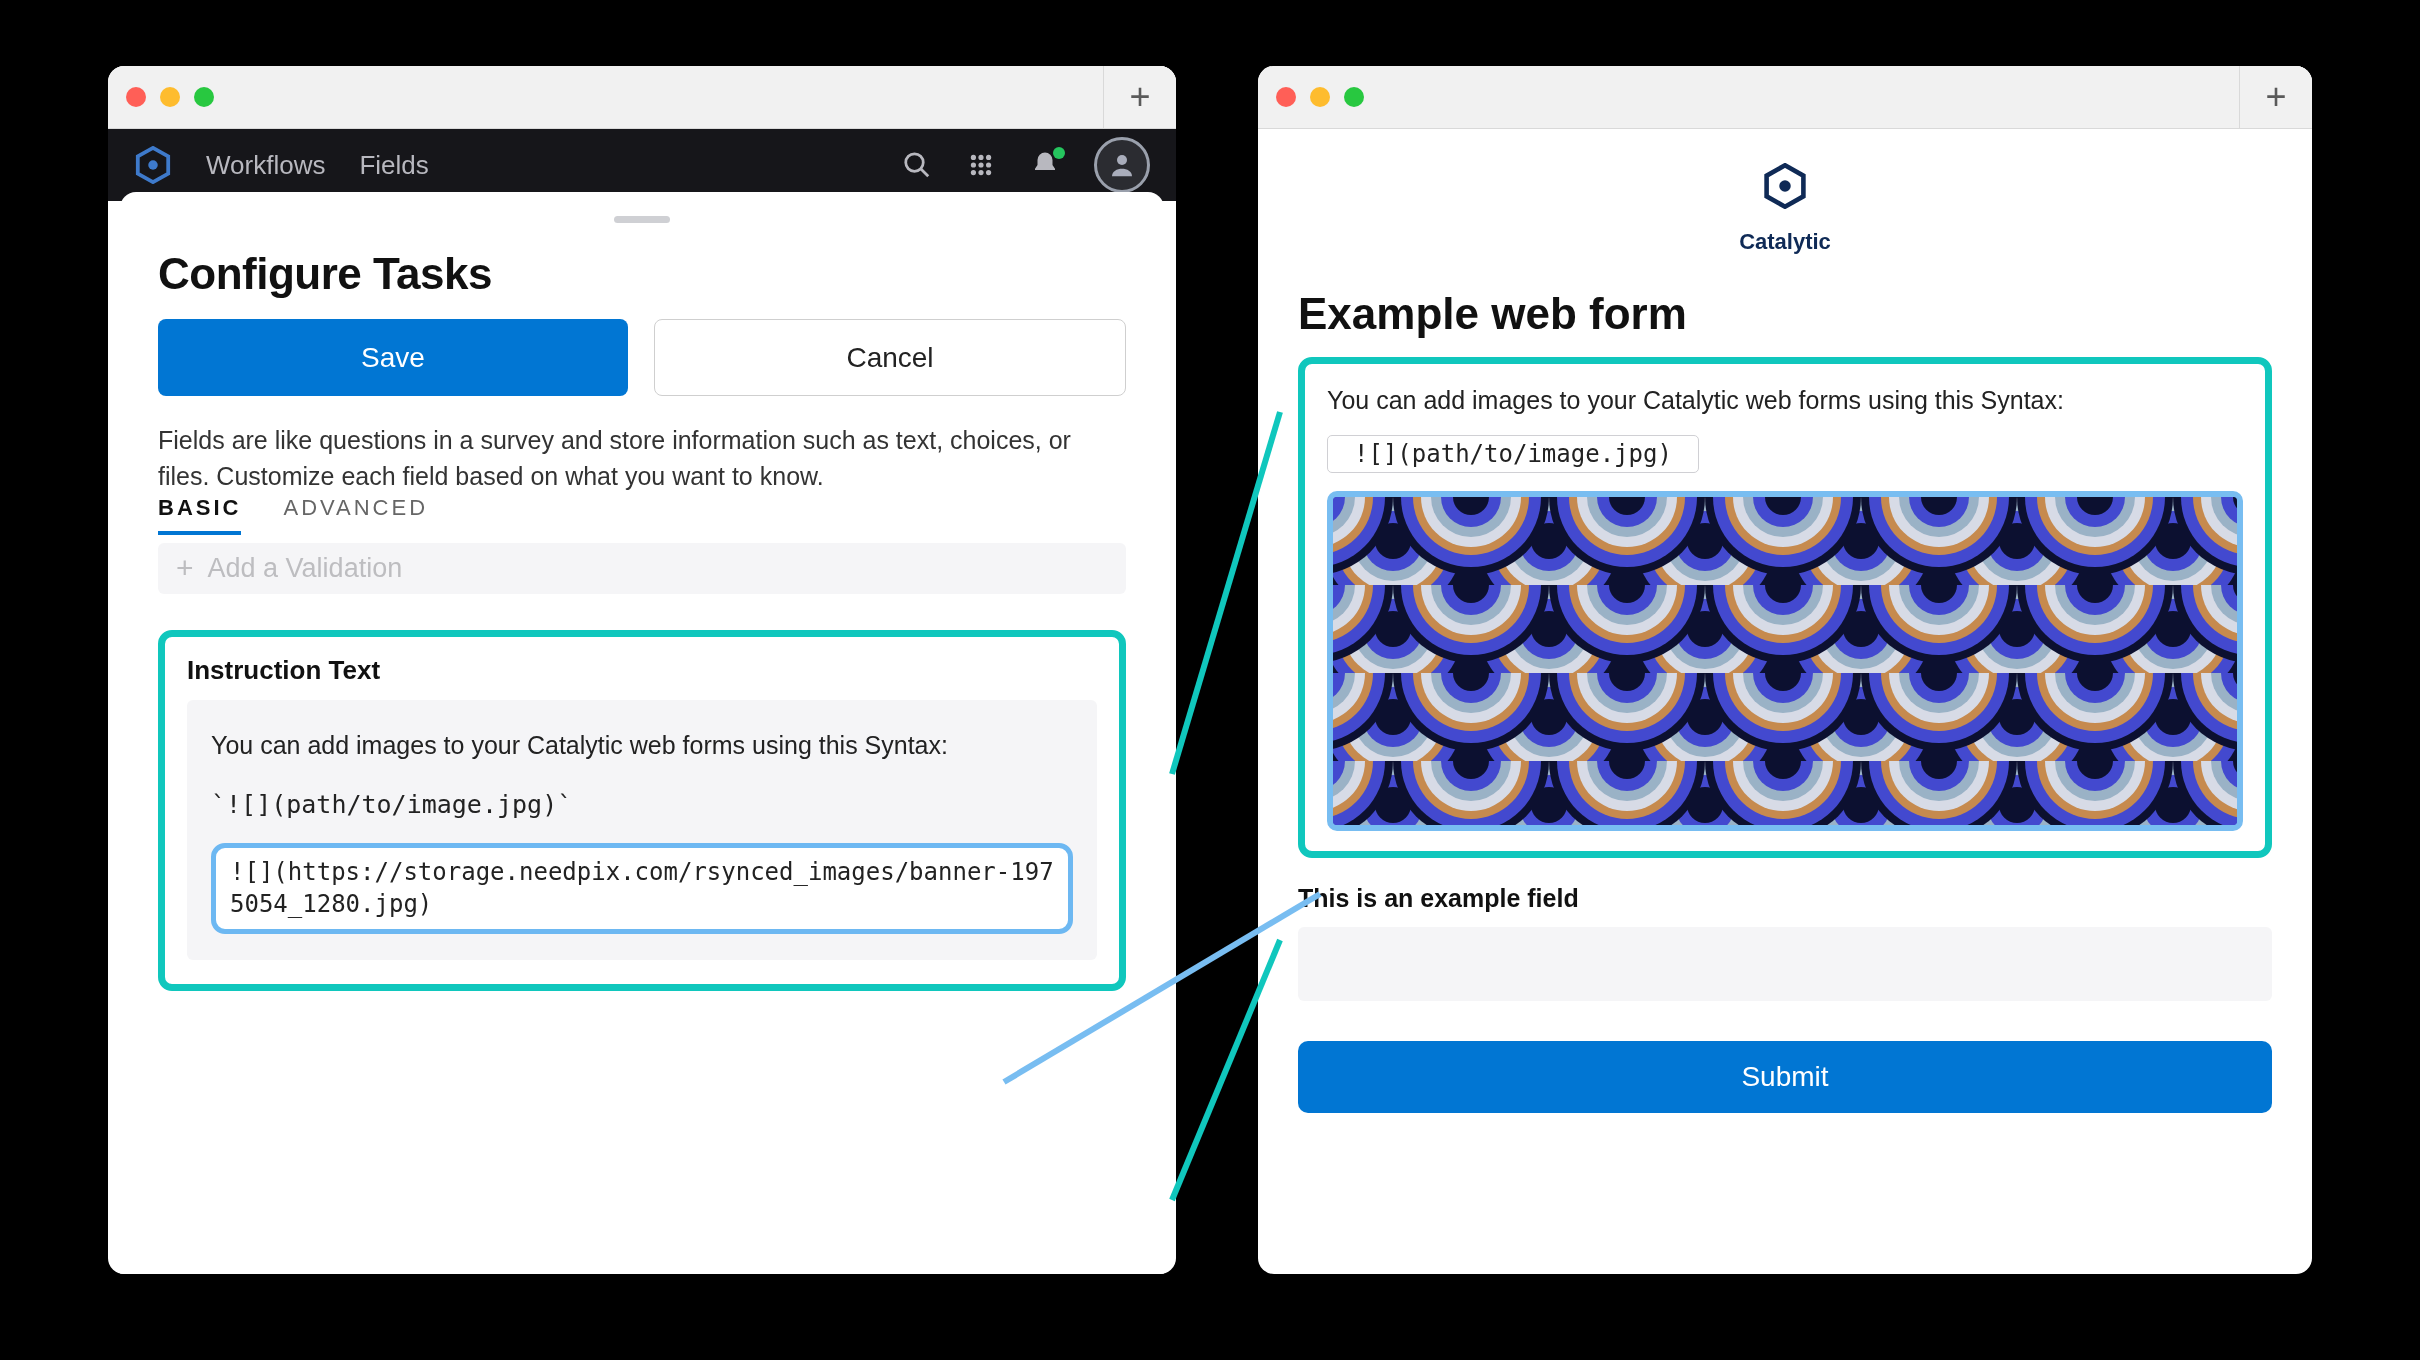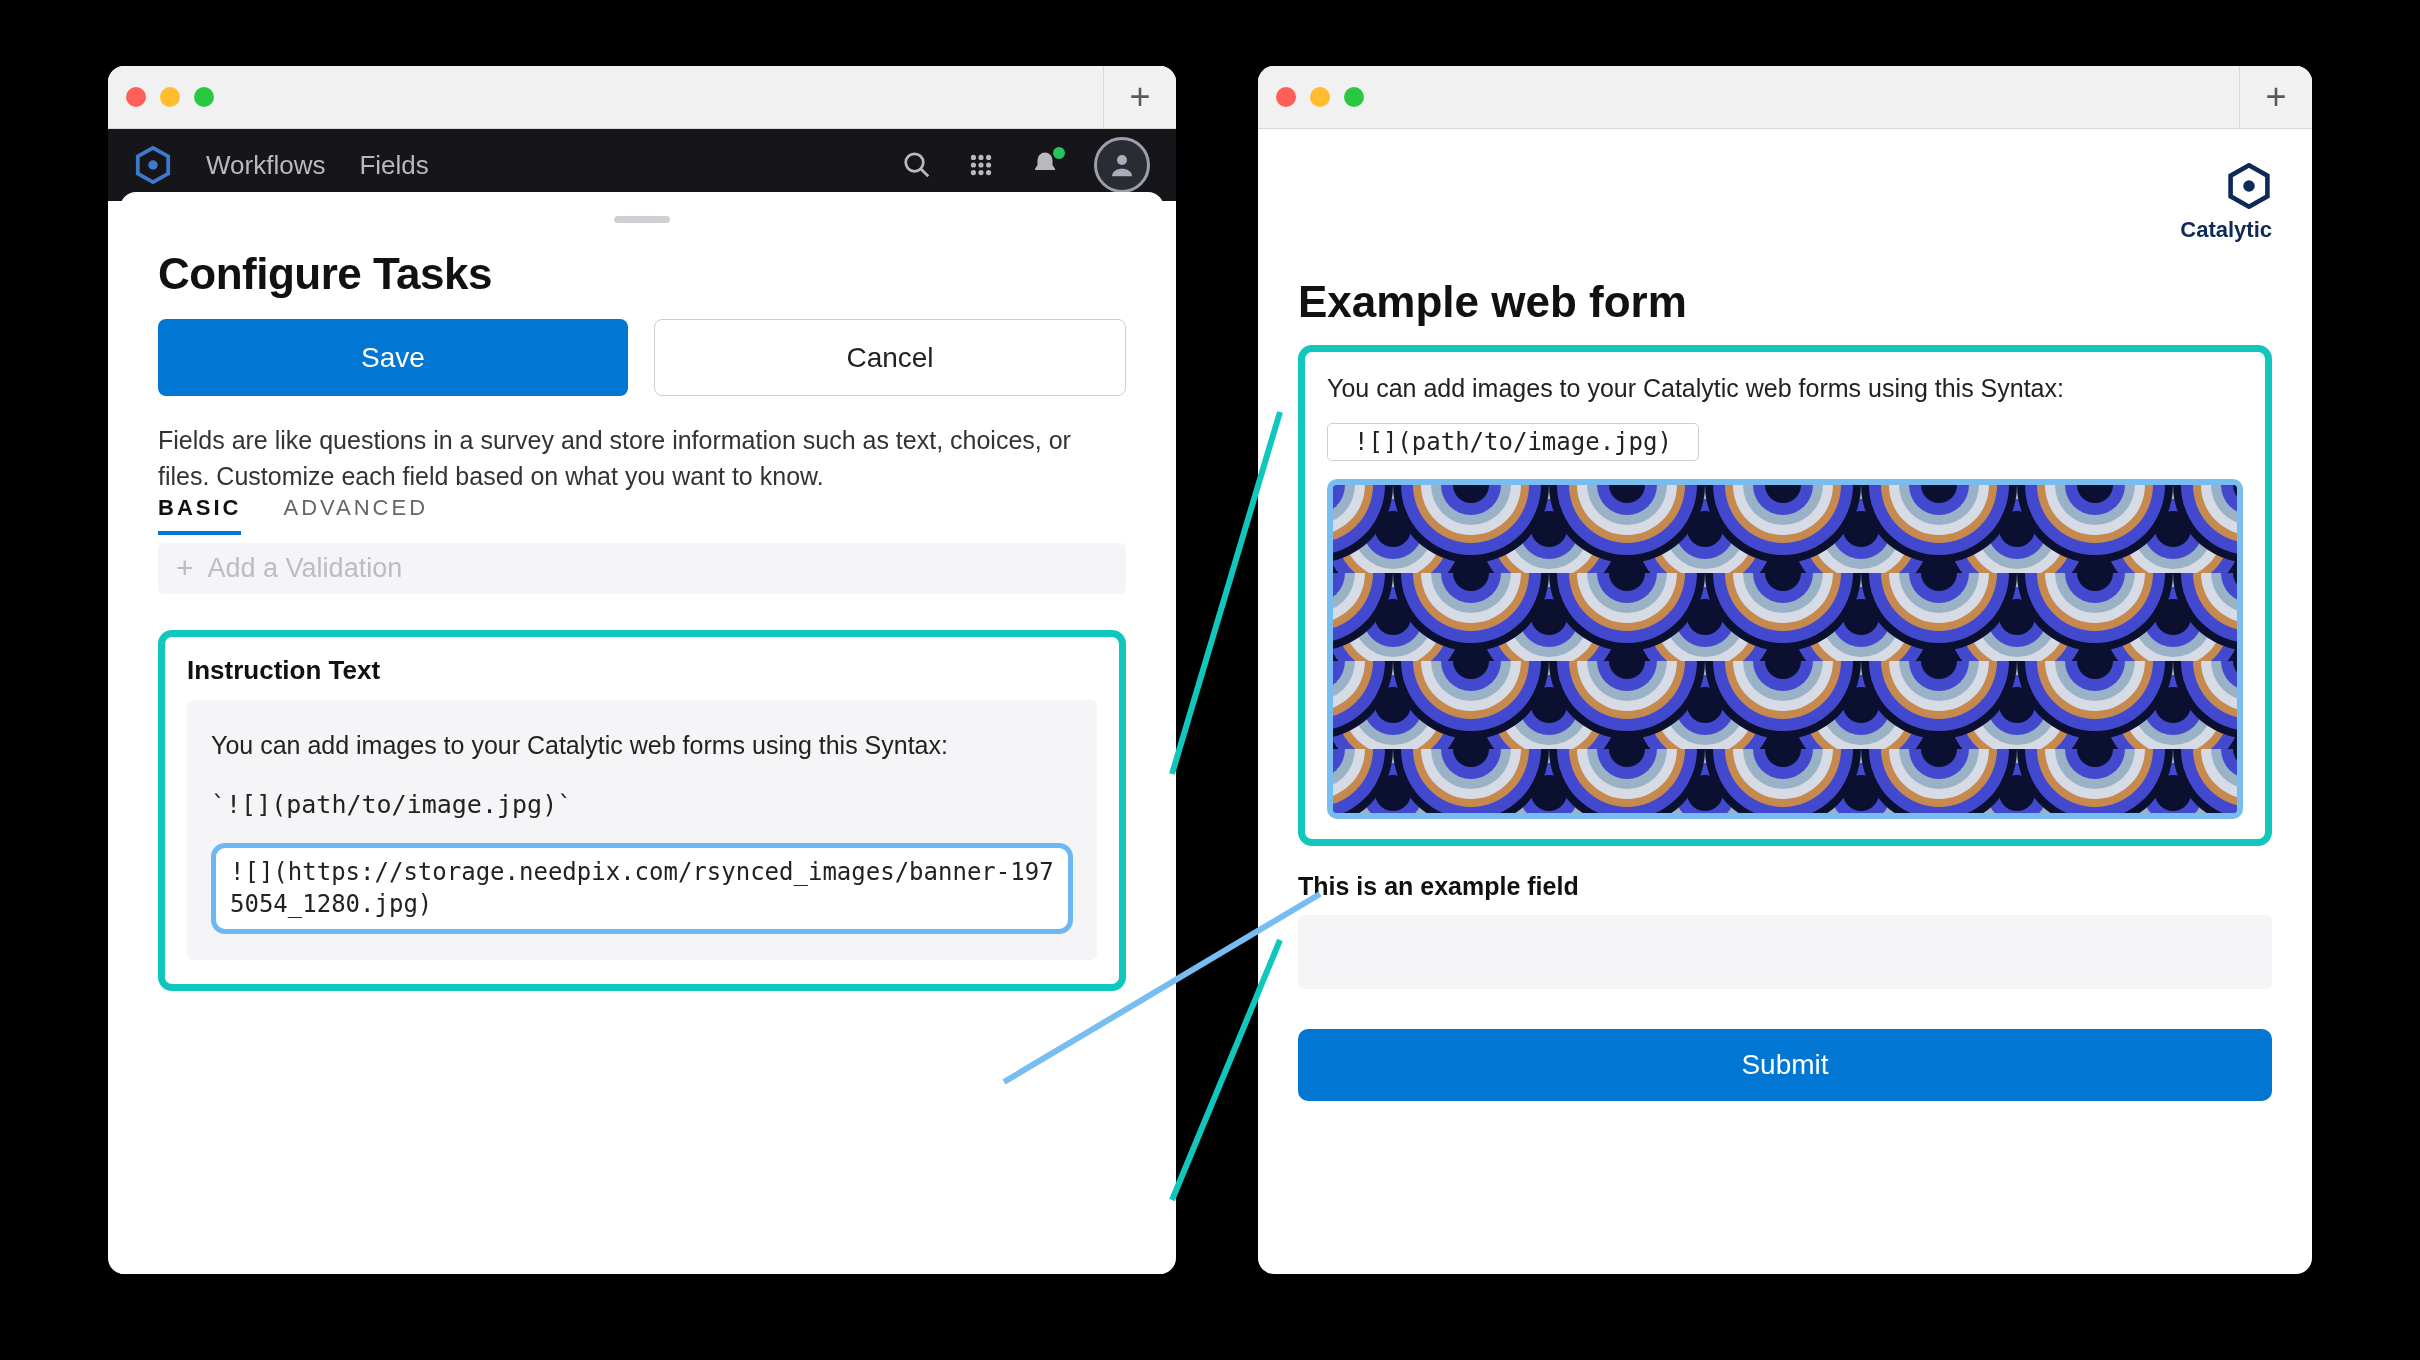--- a/index.html
+++ b/index.html
@@ -44,21 +44,21 @@
 
 
 .teal-card{border:7px solid #10c7bd;border-radius:14px;padding:18px 22px 24px;margin-top:36px}
 .lbl{font-size:26px;font-weight:700;color:#111;margin-bottom:14px}
 .txtarea{background:#f5f5f7;border-radius:6px;padding:26px 24px;font-size:25px;line-height:1.55;color:#222}
 .code{font-family:Menlo,Consolas,monospace}
 .blue-pill{border:5px solid #6db8f2;border-radius:14px;padding:8px 14px;font-family:Menlo,Consolas,monospace;background:#fff;font-size:24px;line-height:1.35;margin-top:18px;word-break:break-all}
 
 
 .rbody{padding:34px 40px 0}
-.catlogo{display:flex;flex-direction:column;align-items:flex-end;gap:8px;margin-bottom:34px}
+.catlogo{display:flex;flex-direction:column;align-items:center;gap:20px;margin-bottom:34px}
 .catlogo svg{width:46px;height:46px}
 .catlogo .brand{font-size:22px;font-weight:700;color:#0f2a56}
 .rh1{font-size:44px;font-weight:800;color:#111;margin:0 0 18px}
 .teal-card2{border:7px solid #10c7bd;border-radius:14px;padding:22px 22px 20px;margin-bottom:26px}
 .note{font-size:25px;color:#222;margin-bottom:20px}
 .codebox{display:inline-block;border:1px solid #d0d0d4;border-radius:5px;padding:4px 26px;font-family:Menlo,Consolas,monospace;font-size:24px;color:#222;background:#fff;margin-bottom:18px}
 .banner{border:6px solid #78bdf1;border-radius:10px;height:328px;overflow:hidden;background:#3f44c7}
 .banner svg{width:100%;height:100%;display:block}
 .fieldlbl{font-size:25px;font-weight:700;color:#111;margin-bottom:14px}
 .fieldinput{height:74px;background:#f5f5f7;border-radius:6px;margin-bottom:40px}

